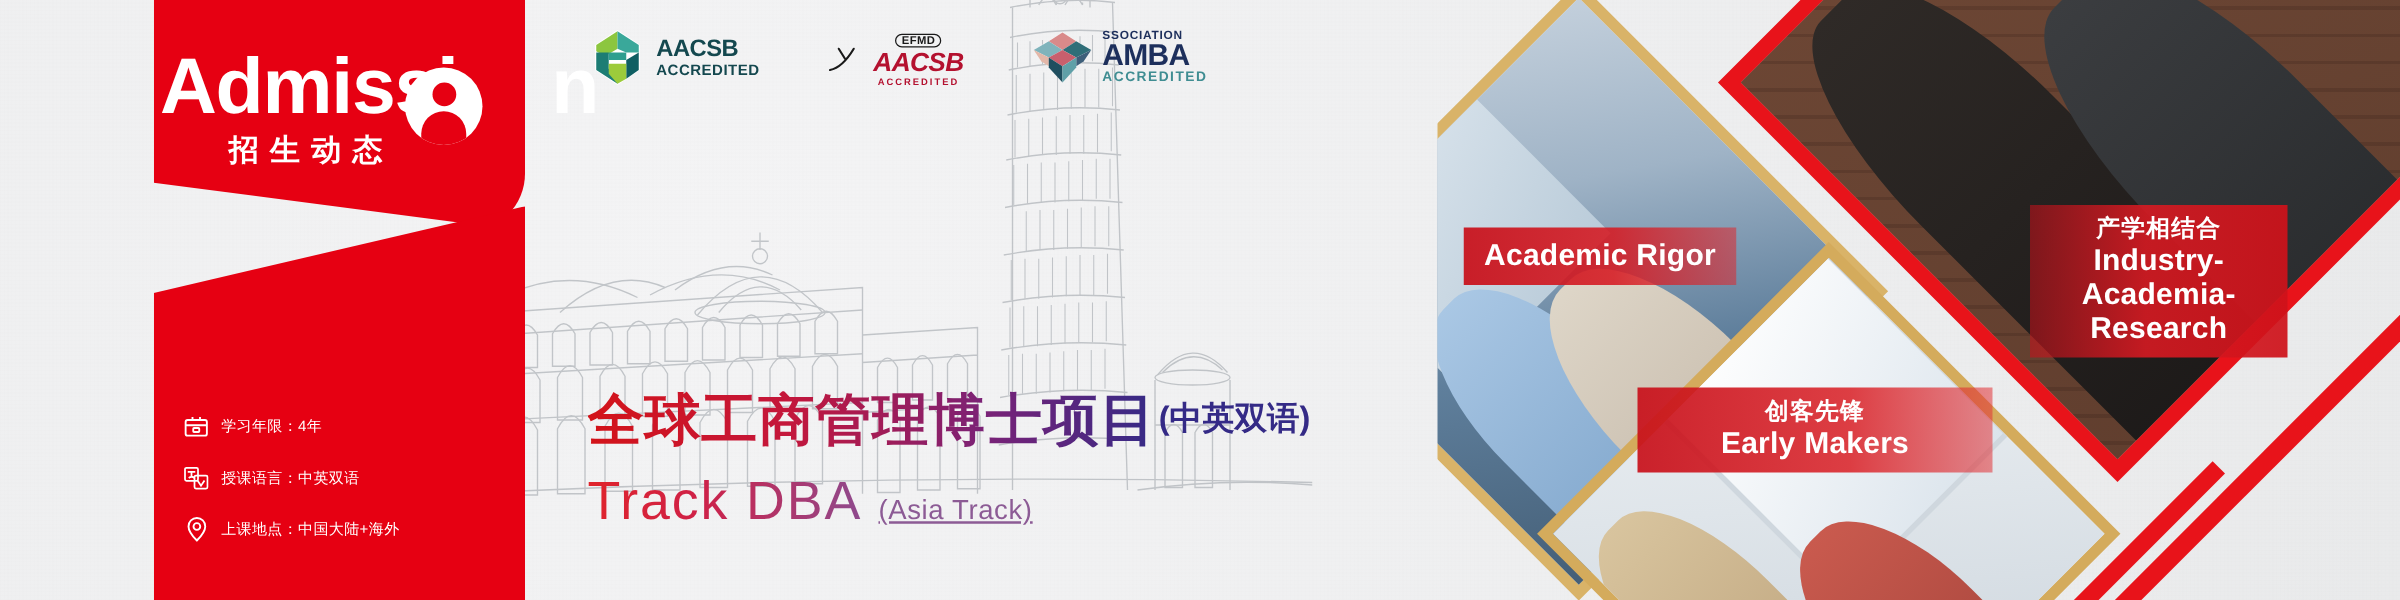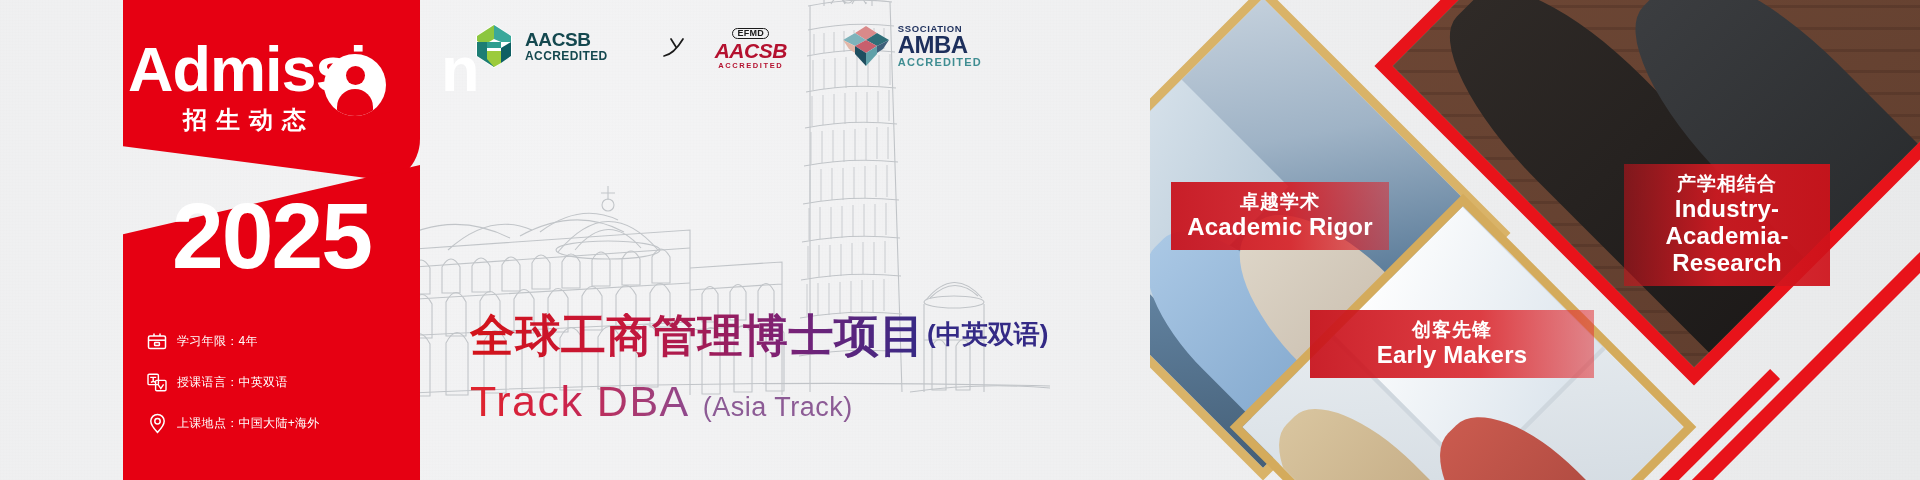--- a/index.html
+++ b/index.html
@@ -107,21 +107,21 @@
     position:absolute;left:470px;top:380px;white-space:nowrap;
     display:flex;align-items:baseline;
   }
   .headline3 .lat{
     font-size:43px;font-weight:400;letter-spacing:1.5px;line-height:1;
     background:linear-gradient(90deg,#e0242b 0%,#cf2147 40%,#8e4a8e 100%);
     -webkit-background-clip:text;background-clip:text;color:transparent;
     -webkit-text-fill-color:transparent;
   }
   .headline3 .track{
-    font-size:27px;font-weight:400;color:#8c5b95;margin-left:13px;letter-spacing:.5px;
+    font-size:22px;font-weight:400;color:#8c5b95;margin-left:13px;letter-spacing:.5px;text-decoration:underline;
   }
 
   
   .collage{position:absolute;left:1150px;top:0;width:770px;height:480px;overflow:hidden;}
 
   .dia{position:absolute;transform:rotate(45deg);overflow:hidden;}
   .dia .photo{position:absolute;inset:0;transform:rotate(-45deg) scale(1.45);
               background-size:cover;background-position:center;}
 
   
@@ -293,21 +293,20 @@
 
     <div class="logo-wrap">
       <div class="logo-word"><span>Admissi</span><span style="opacity:0">oo</span><span>n</span></div>
       <div class="logo-person">
         <div class="head"></div>
         <div class="body"></div>
       </div>
       <div class="logo-sub">招生动态</div>
     </div>
 
-    <div class="year">2025</div>
 
     <div class="facts">
 
       <div class="fact">
         <span class="ic">
           <svg width="20" height="18" viewBox="0 0 20 18" fill="none" stroke="#ffffff" stroke-width="1.5">
             <rect x="1.5" y="4" width="17" height="12.5" rx="1.6"></rect>
             <path d="M1.5 8.2 H18.5"></path>
             <path d="M7 4 V1.6 M13 4 V1.6"></path>
             <rect x="7.6" y="10.4" width="4.8" height="3.2" rx="0.6"></rect>
@@ -352,21 +351,21 @@
         <polygon points="24,45 7,34 7,20 17,20 17,33 24,37" fill="#1d7d74"></polygon>
         <polygon points="24,45 31,41 31,29 17,29 17,37" fill="#9ccb3b"></polygon>
         <polygon points="17,20 31,20 31,26 17,26" fill="#2f9e8f"></polygon>
       </svg>
       <div class="acc-txt">
         <div class="acc-main">AACSB</div>
         <div class="acc-sub">ACCREDITED</div>
       </div>
     </div>
 
-    <div class="accred" style="gap:19px;">
+    <div class="accred" style="gap:3px;">
       <svg width="34" height="30" viewBox="0 0 34 30" fill="none" stroke="#1a1a1a" stroke-width="1.7">
         <path d="M2 25 Q12 23 21 8" stroke-linecap="round"></path>
         <path d="M9 8 L14 16" stroke-linecap="round"></path>
       </svg>
       <div class="acc-txt" style="text-align:center;">
         <div style="margin-bottom:1px;"><span class="efmd-tag">EFMD</span></div>
         <div class="equis-main">AACSB</div>
         <div class="equis-sub">ACCREDITED</div>
       </div>
     </div>
@@ -427,21 +426,20 @@
     <div class="dia dia-gold2">
       <div class="photo">
         <div class="win"></div>
         <div class="p1"></div>
         <div class="p2"></div>
       </div>
     </div>
   </div>
 
   <div class="cap cap-rigor">
-    <div class="cn">卓越学术</div>
     <div class="en">Academic Rigor</div>
   </div>
 
   <div class="cap cap-ind">
     <div class="cn">产学相结合</div>
     <div class="en">Industry-Academia-Research</div>
   </div>
 
   <div class="cap cap-makers">
     <div class="cn">创客先锋</div>

